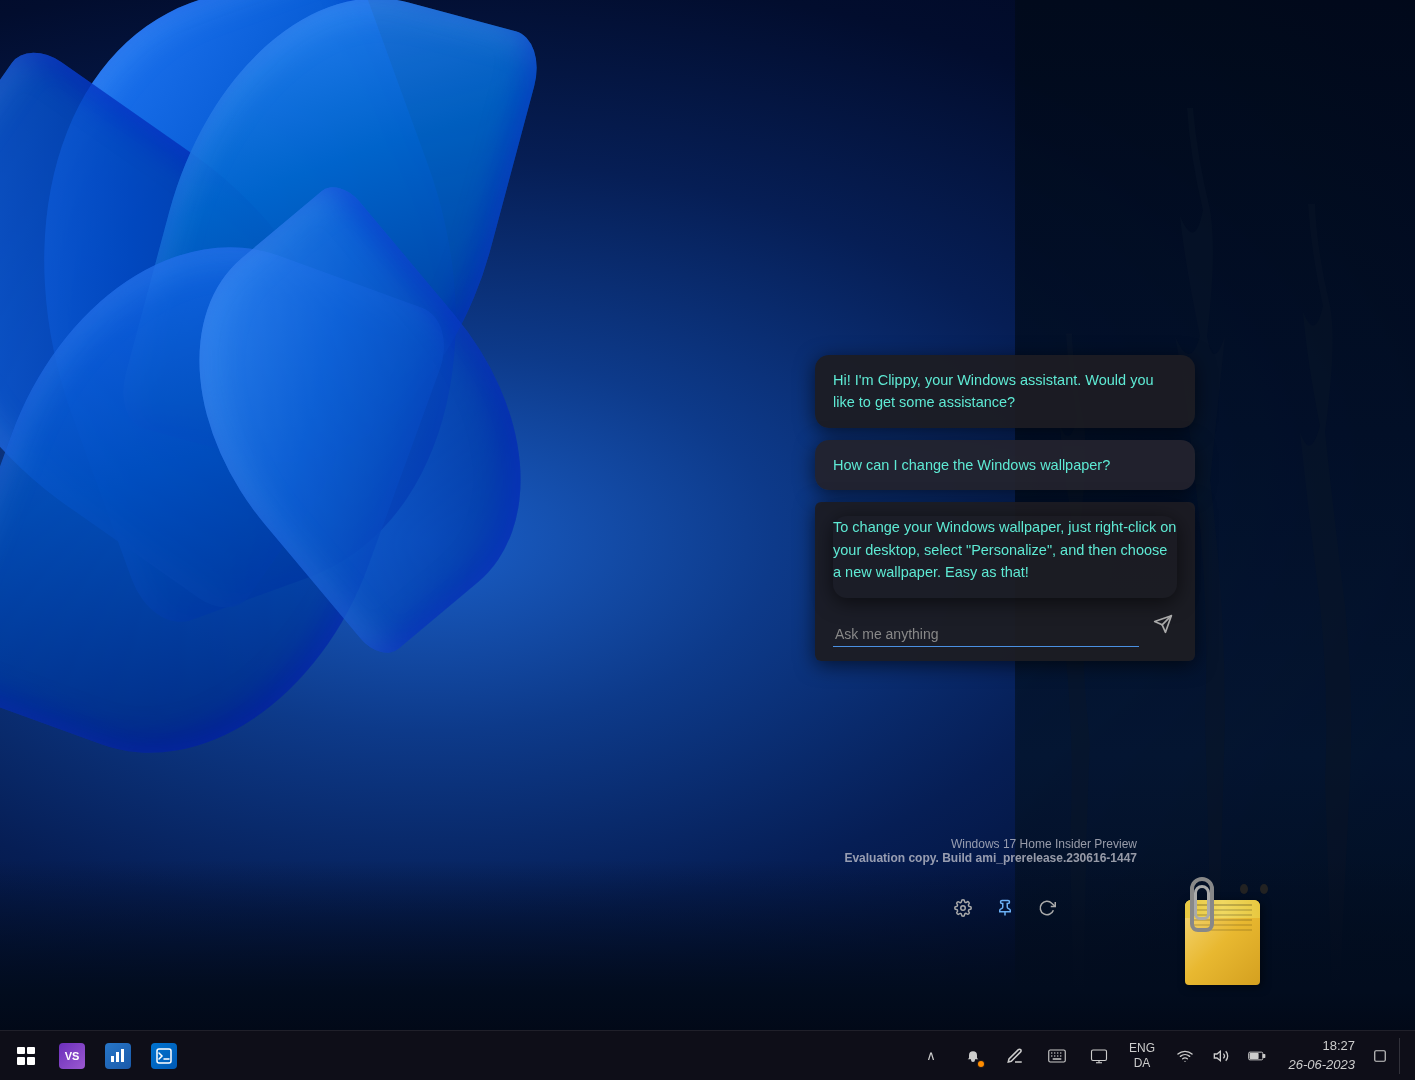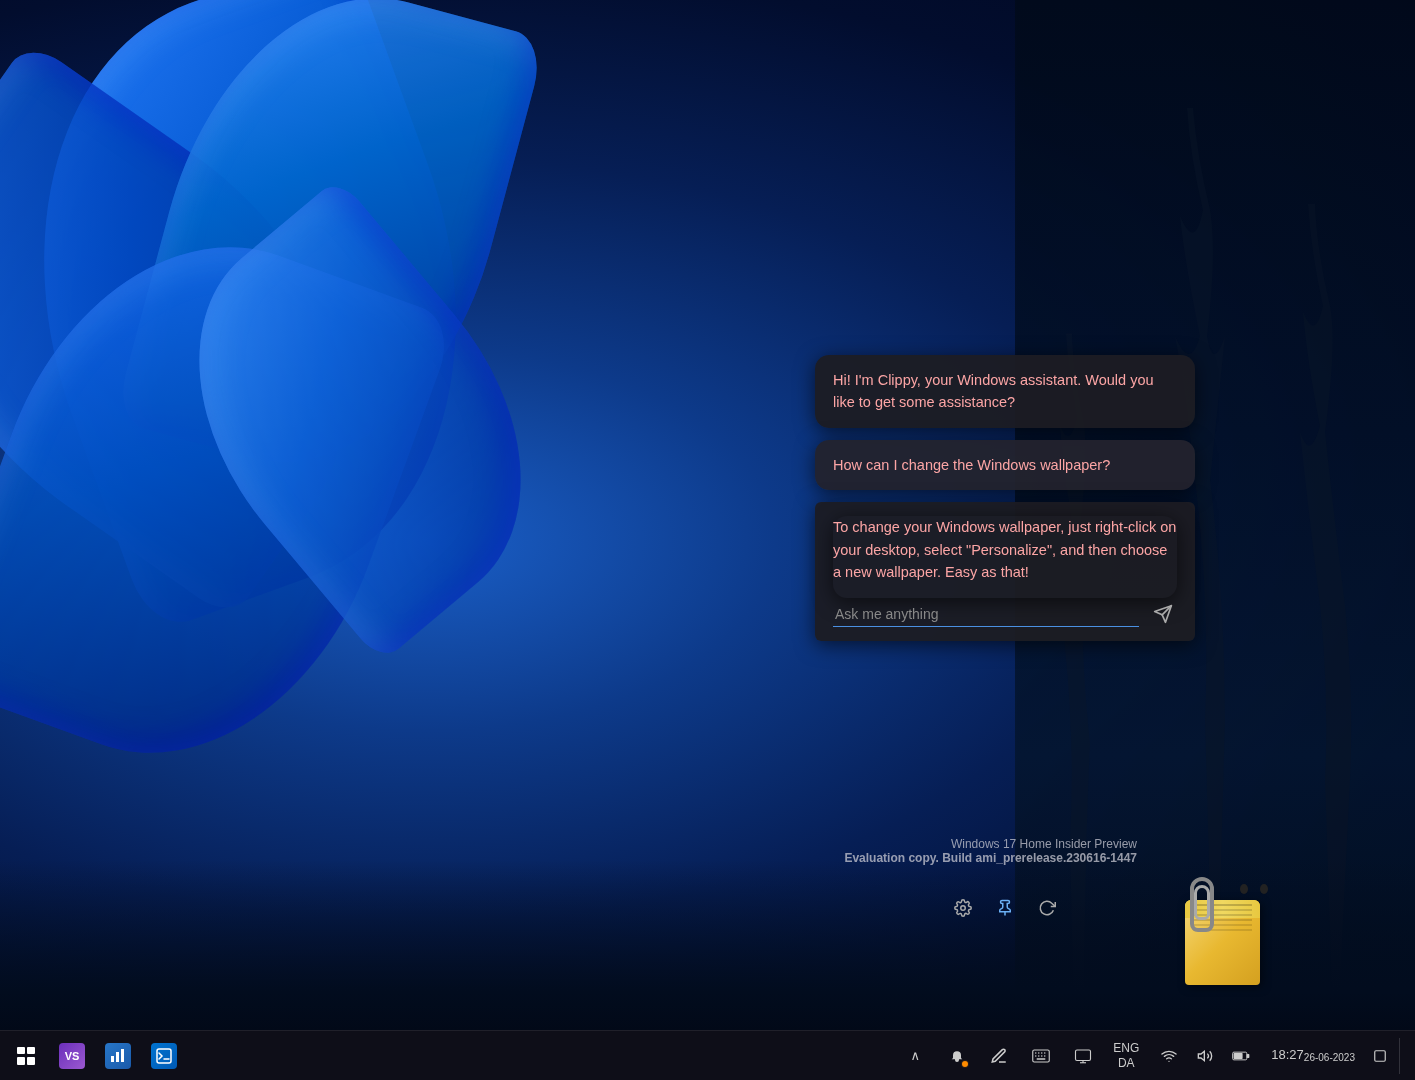--- a/index.html
+++ b/index.html
@@ -68,21 +68,21 @@
       background: transparent;
       display: flex;
       flex-direction: column;
       gap: 12px;
     }
 
     .chat-bubble {
       background: rgba(28, 28, 35, 0.95);
       border-radius: 14px;
       padding: 14px 18px;
-      color: #fca5a5;
+      color: #5eead4;
       font-size: 14.5px;
       line-height: 1.55;
       box-shadow: 0 4px 20px rgba(0,0,0,0.6);
     }
 
     .chat-bubble.user {
       background: rgba(35, 35, 45, 0.95);
       border-left: none;
     }
 
@@ -103,20 +103,21 @@
     .chat-input {
       flex: 1;
       background: transparent;
       border: none;
       border-bottom: 1.5px solid #4a90e2;
       color: #ccc;
       font-size: 14px;
       padding: 4px 2px;
       outline: none;
       font-family: 'Segoe UI', Arial, sans-serif;
+      margin-top: 20px;
     }
 
     .chat-input::placeholder {
       color: #888;
     }
 
     .send-btn {
       background: transparent;
       border: none;
       cursor: pointer;
@@ -320,21 +321,21 @@
       color: #ccc;
       font-size: 12px;
       line-height: 1.2;
       cursor: pointer;
       padding: 2px 6px;
       border-radius: 4px;
     }
 
     .clock-display {
       display: flex;
-      flex-direction: row;
+      flex-direction: column;
       align-items: flex-end;
       color: #ccc;
       font-size: 12px;
       line-height: 1.4;
       cursor: pointer;
       padding: 2px 6px;
       border-radius: 4px;
       min-width: 80px;
     }
 
@@ -655,21 +656,21 @@
           <svg width="18" height="12" viewBox="0 0 28 14" fill="none">
             <rect x="1" y="1" width="22" height="12" rx="2" stroke="#ccc" stroke-width="1.5"></rect>
             <rect x="2.5" y="2.5" width="14" height="9" rx="1" fill="#ccc"></rect>
             <rect x="23" y="4" width="4" height="6" rx="1" fill="#ccc"></rect>
           </svg>
         </div>
       </div>
 
       <div class="clock-display">
         <span style="font-size:13px;font-weight:500;">18:27</span>
-        <span style="font-size:10px;">26-06-2023</span>
+        <span style="font-size:13px;font-style:italic;">26-06-2023</span>
       </div>
 
       <div class="notification-btn" title="Notification Center">
         <svg width="14" height="14" viewBox="0 0 24 24" fill="#ccc">
           <rect x="3" y="3" width="18" height="18" rx="2" fill="none" stroke="#ccc" stroke-width="2"></rect>
         </svg>
       </div>
 
       <div class="show-desktop" title="Show desktop"></div>
     </div>

